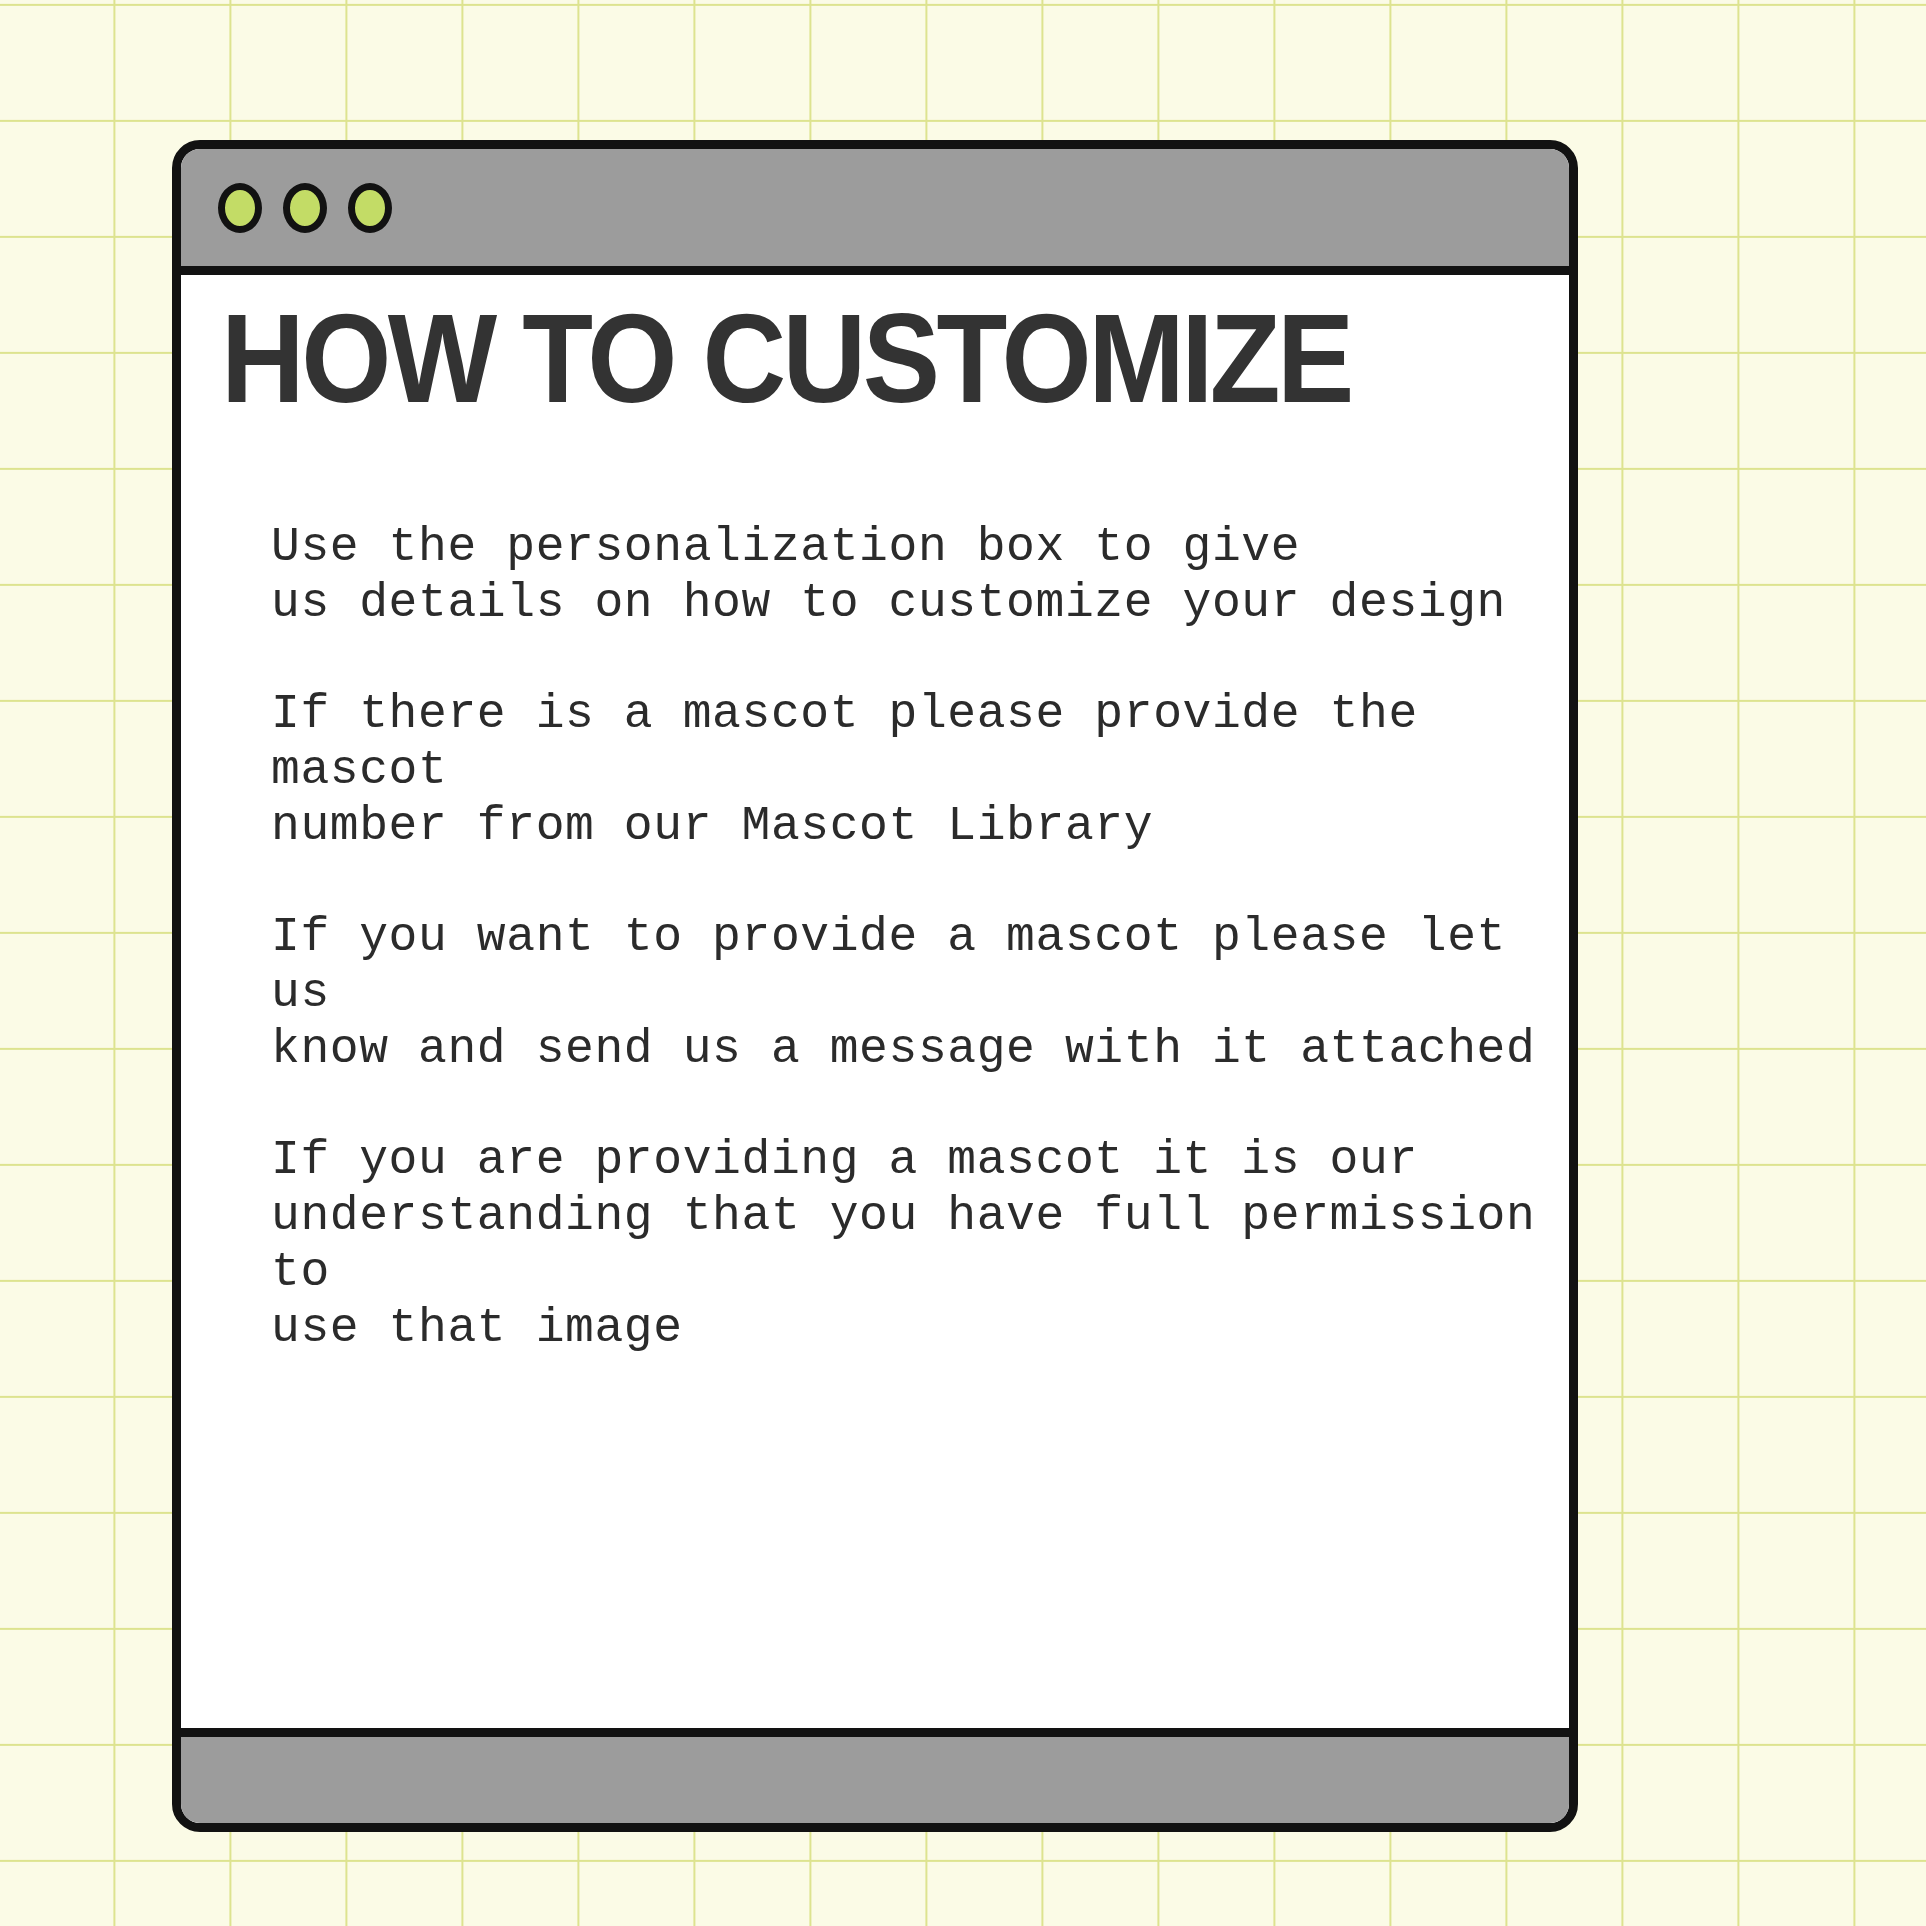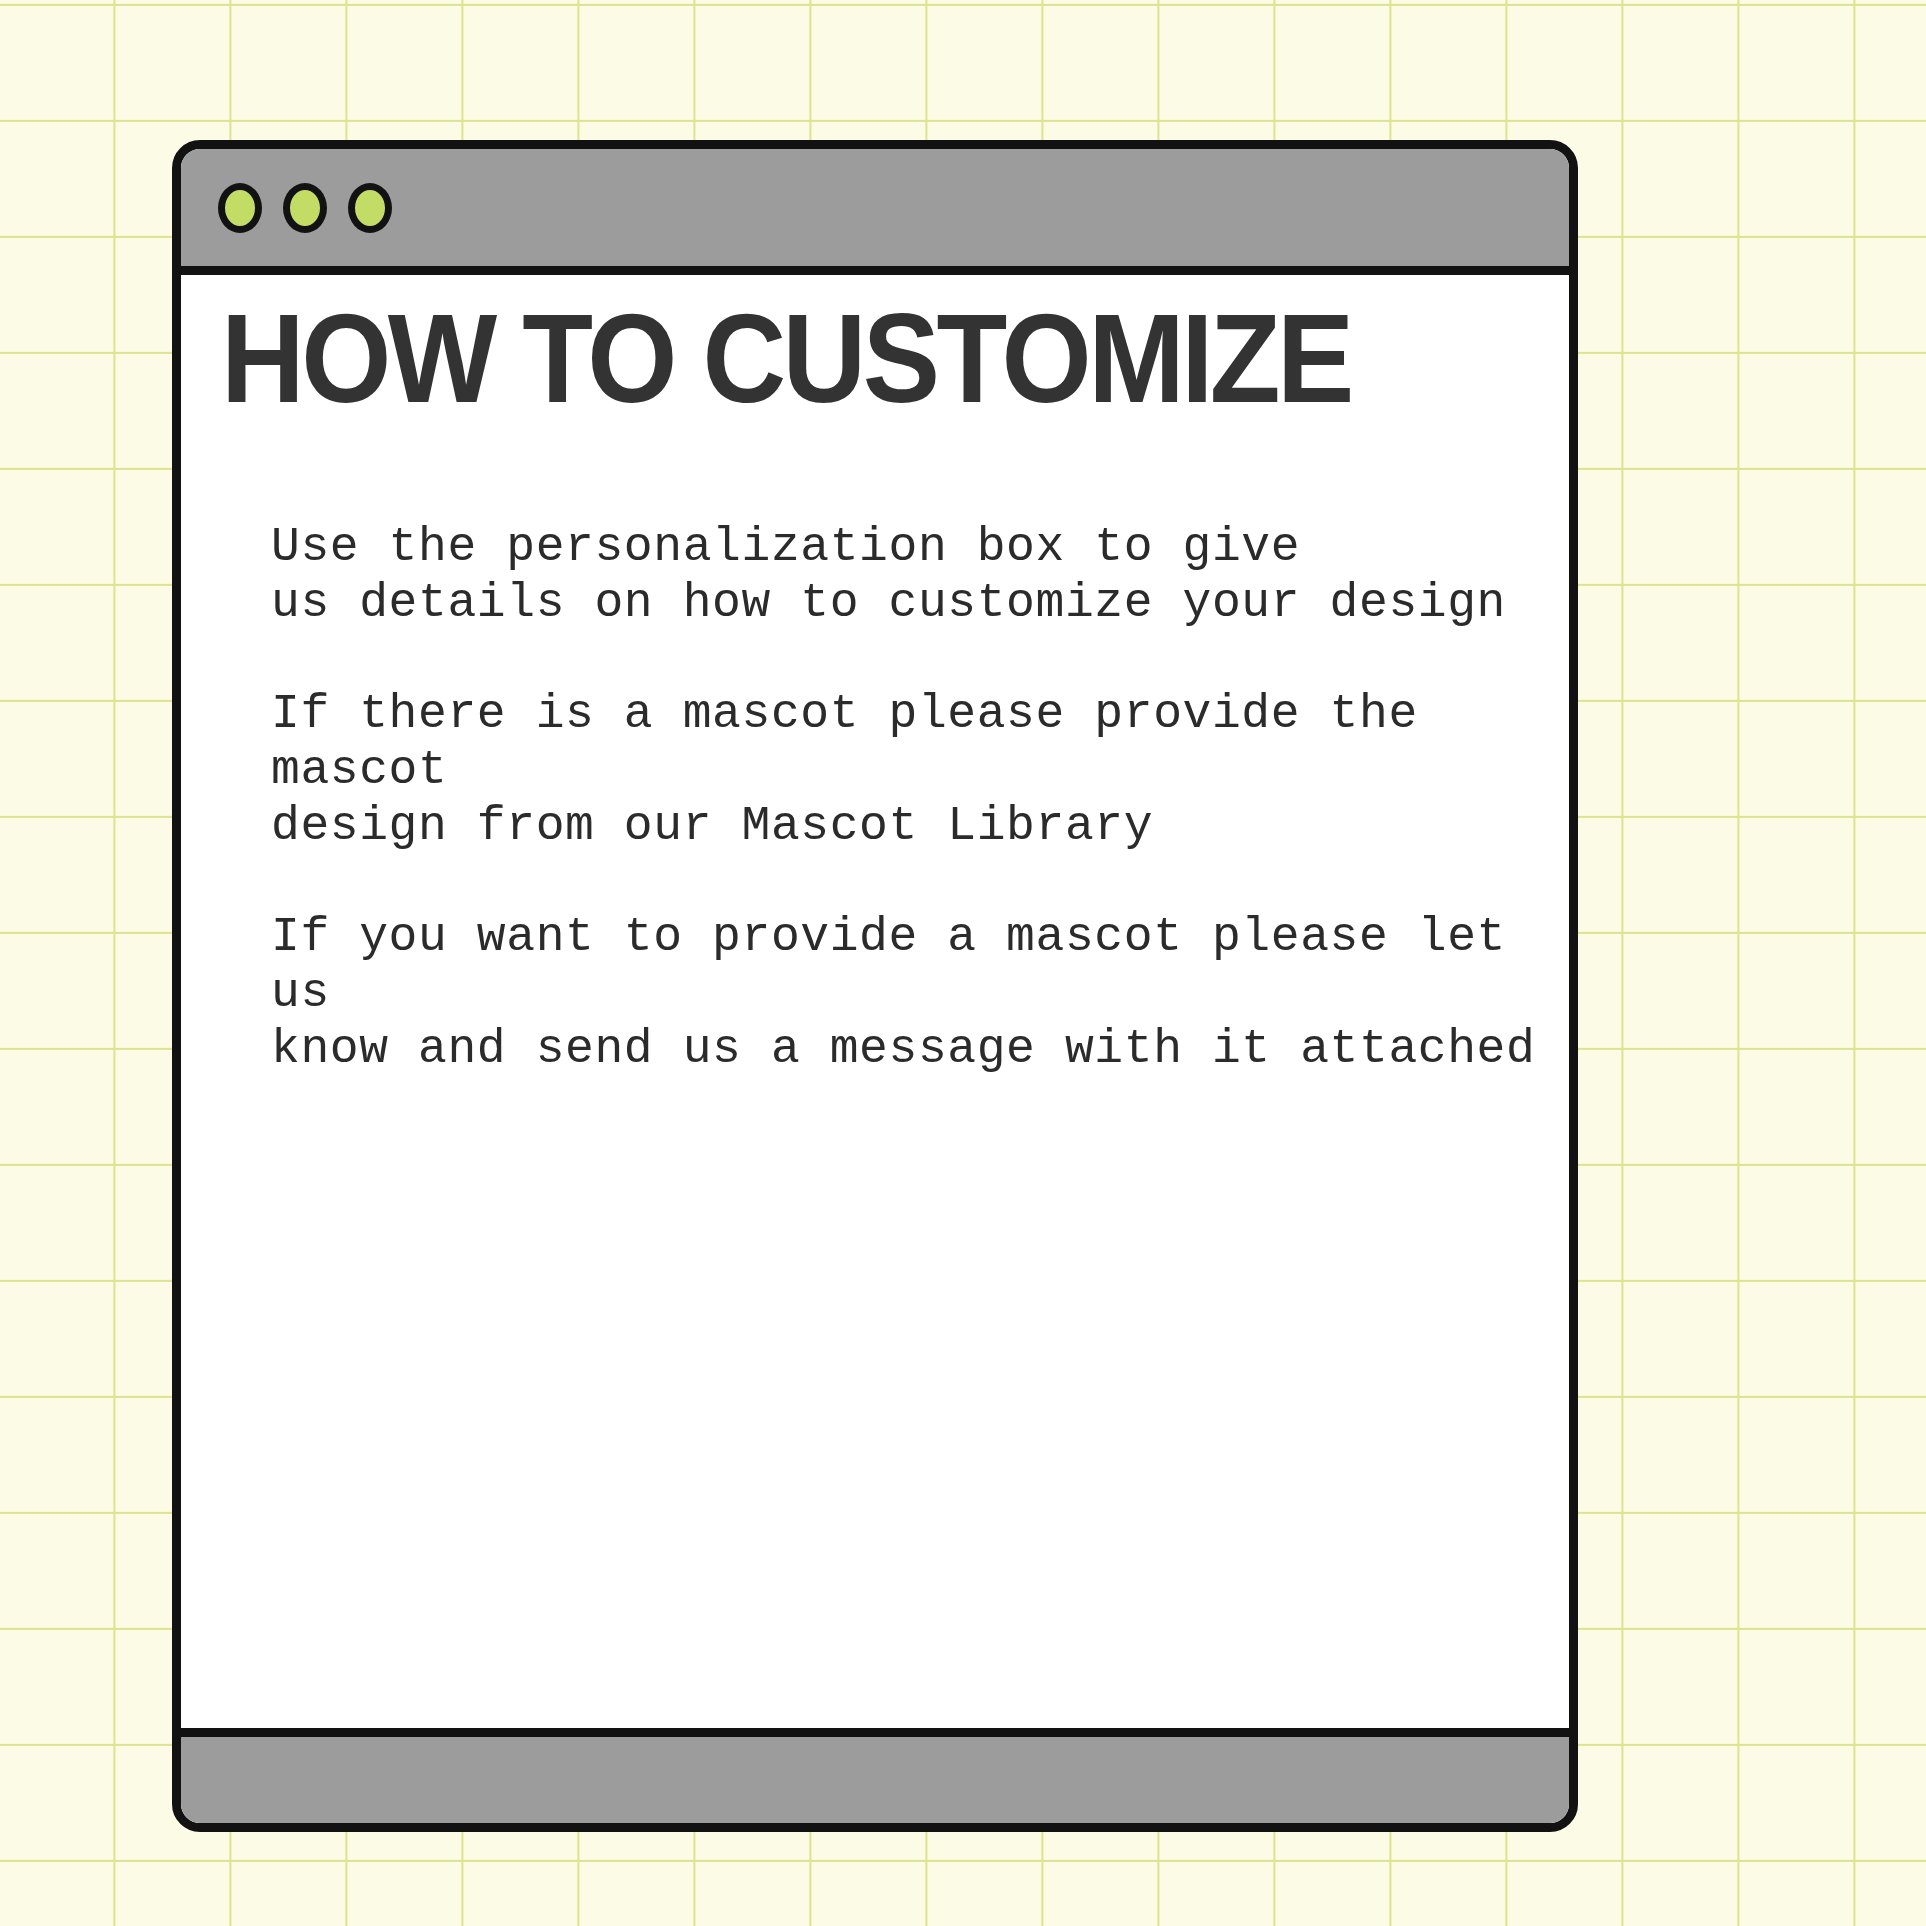--- a/index.html
+++ b/index.html
@@ -128,23 +128,26 @@
     </div>
 
     <div id="body">
 
       <div id="heading">HOW TO CUSTOMIZE</div>
 
       <div id="paragraphs">
         <p class="para">Use the personalization box to give
 us details on how to customize your design</p>
         <p class="para">If there is a mascot please provide the mascot
-design from our Mascot Library</p>
+number from our Mascot Library</p>
         <p class="para">If you want to provide a mascot please let us
 know and send us a message with it attached</p>
+        <p class="para">If you are providing a mascot it is our
+understanding that you have full permission to
+use that image</p>
       </div>
 
     </div>
 
     <div id="bottombar"></div>
 
   </div>
 
 </div>
 

